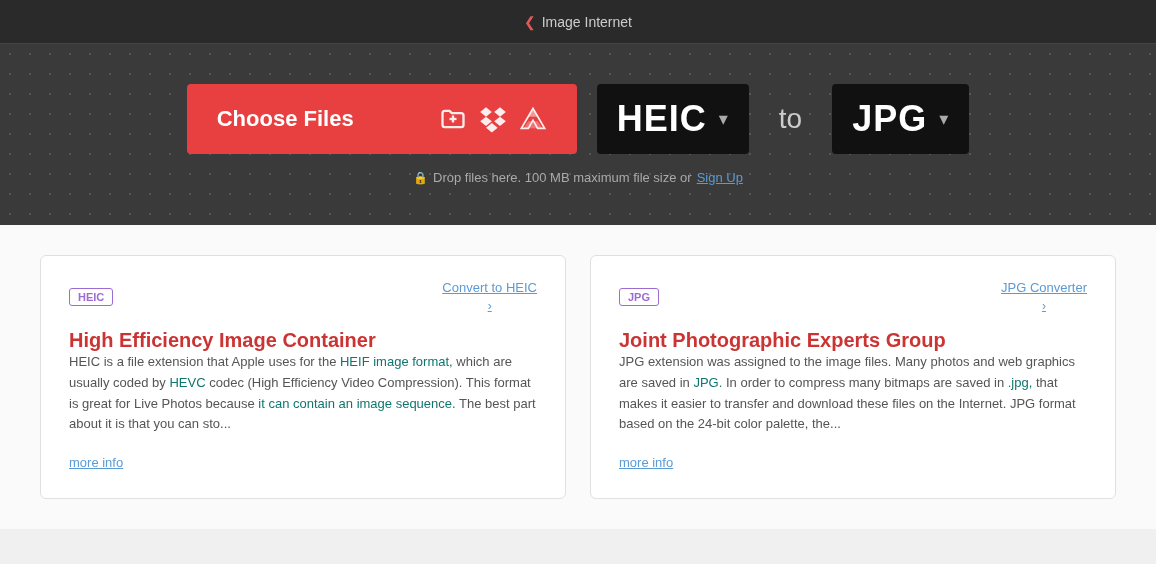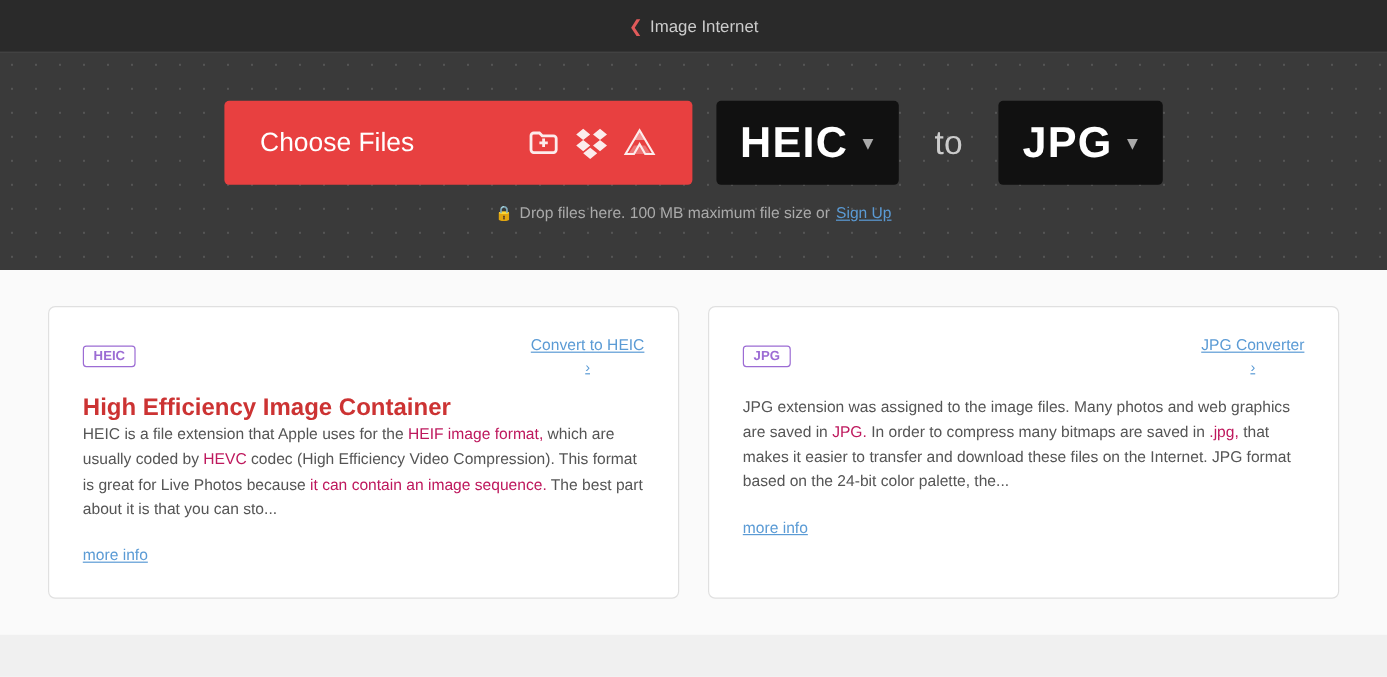--- a/index.html
+++ b/index.html
@@ -51,21 +51,21 @@
 
     
     .choose-files-btn {
       background: #e84040;
       color: white;
       border: none;
       border-radius: 4px;
       padding: 0 30px;
       height: 70px;
       font-size: 22px;
-      font-weight: 400;
+      font-weight: 700;
       cursor: pointer;
       display: flex;
       align-items: center;
       gap: 18px;
       min-width: 390px;
     }
     .btn-icons {
       display: flex;
       align-items: center;
       gap: 12px;
@@ -177,21 +177,21 @@
       font-weight: 600;
     }
 
     .card-body {
       color: #555;
       font-size: 13px;
       line-height: 1.6;
     }
 
     .card-body .highlight-blue {
-      color: #be185d;
+      color: #0f766e;
     }
 
     .more-info {
       color: #5b9bd5;
       font-size: 13px;
       text-decoration: underline;
       cursor: pointer;
       display: inline-block;
       margin-top: 18px;
     }
@@ -271,20 +271,21 @@
   </div>
 
   <div class="card">
     <div class="card-header">
       <span class="format-badge">JPG</span>
       <a class="convert-link">
         <span>JPG Converter</span>
         <span class="chevron-right">›</span>
       </a>
     </div>
+    <div class="card-title">Joint Photographic Experts Group</div>
     <div class="card-body">
       <span>JPG extension was assigned to the image files. Many photos and web graphics are saved in <span class="highlight-blue">JPG.</span> In order to compress many bitmaps are saved in <span class="highlight-blue">.jpg,</span> that makes it easier to transfer and download these files on the Internet. JPG format based on the 24-bit color palette, the...</span>
       <br>
       <a class="more-info">more info</a>
     </div>
   </div>
 
 </div>
 
 </body></html>

